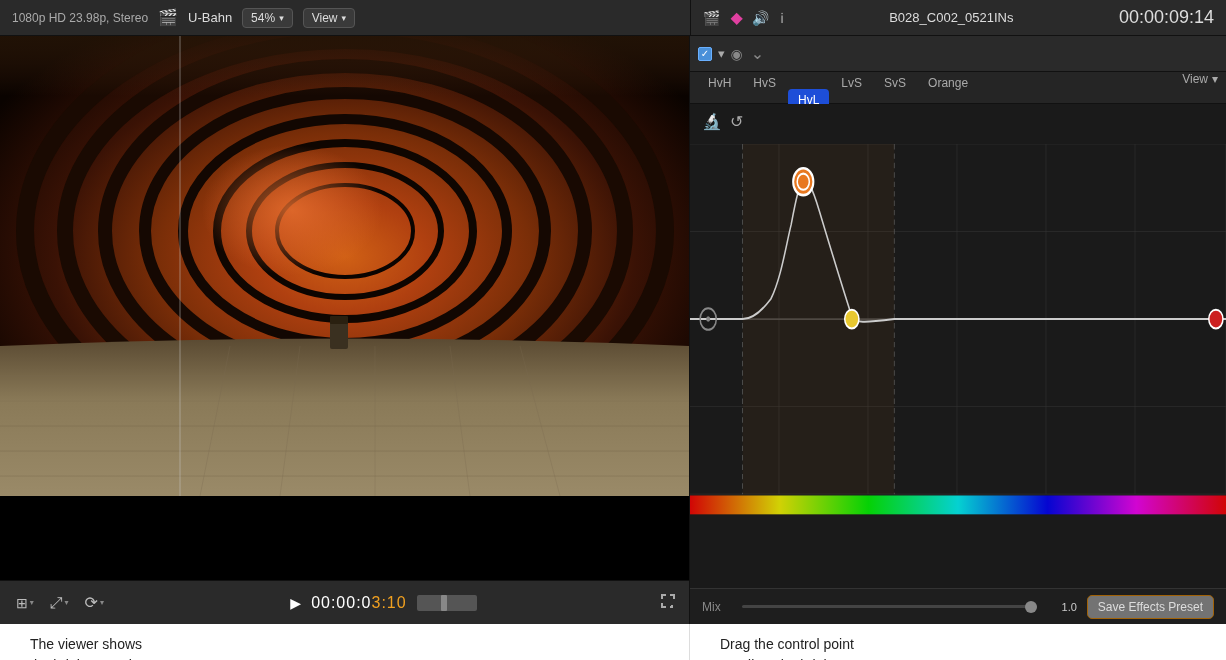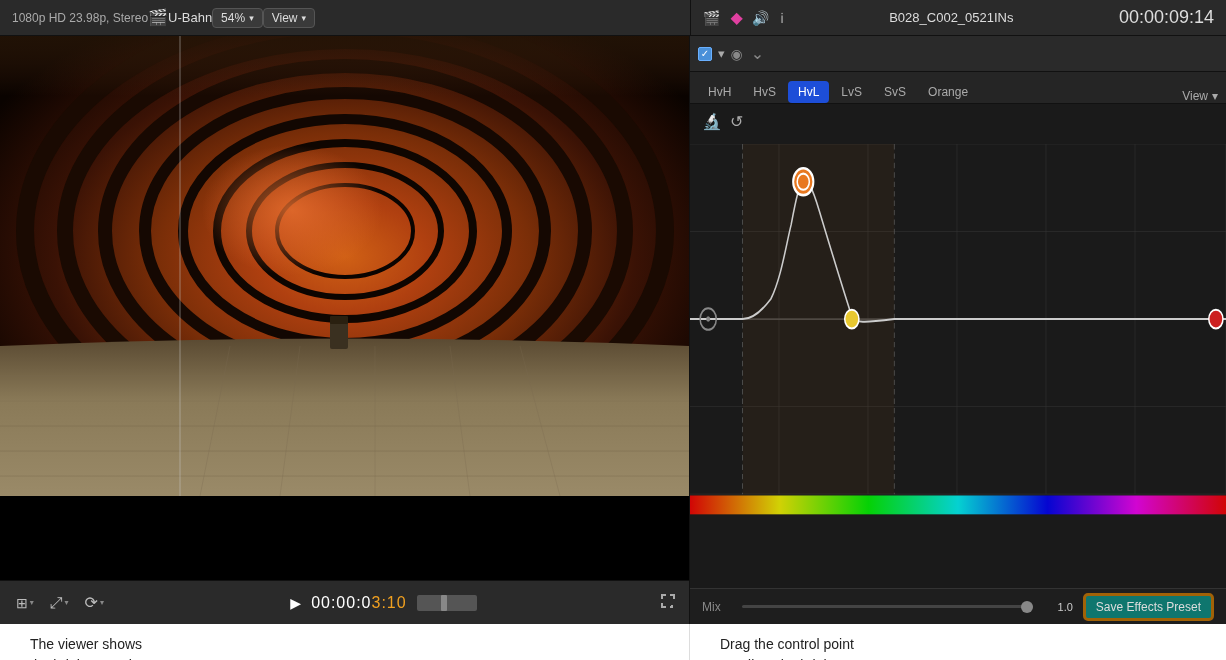--- a/index.html
+++ b/index.html
@@ -205,21 +205,21 @@
       gap: 8px;
       align-items: center;
     }
 
     
     .curve-tabs {
       height: 32px;
       background: #252525;
       border-bottom: 1px solid #111;
       display: flex;
-      align-items: flex-end;
+      align-items: flex-start;
       padding: 0 8px;
       gap: 2px;
     }
     .curve-tab {
       padding: 4px 10px;
       font-size: 12px;
       color: #aaa;
       cursor: pointer;
       border-radius: 4px;
     }
@@ -310,43 +310,43 @@
       border-radius: 50%;
       cursor: pointer;
     }
     .mix-value {
       font-size: 11px;
       color: #ccc;
       width: 30px;
       text-align: right;
     }
     .save-preset-btn {
-      background: #0f766e;
-      border: 3px solid #a16207;
+      background: #737373;
+      border: 1px solid #a16207;
       border-radius: 5px;
       color: #ddd;
       font-size: 12px;
       padding: 4px 10px;
       cursor: pointer;
       white-space: nowrap;
     }
 
     
     .top-bars {
       display: flex;
       height: 36px;
     }
     .top-bar-left-panel {
       width: 690px;
       background: #2a2a2a;
       border-bottom: 1px solid #111;
       display: flex;
       align-items: center;
       padding: 0 12px;
-      gap: 0;
+      gap: 10px;
     }
     .top-bar-right-panel {
       flex: 1;
       background: #2a2a2a;
       border-bottom: 1px solid #111;
       border-left: 1px solid #111;
       display: flex;
       align-items: center;
       padding: 0 12px;
       gap: 10px;

